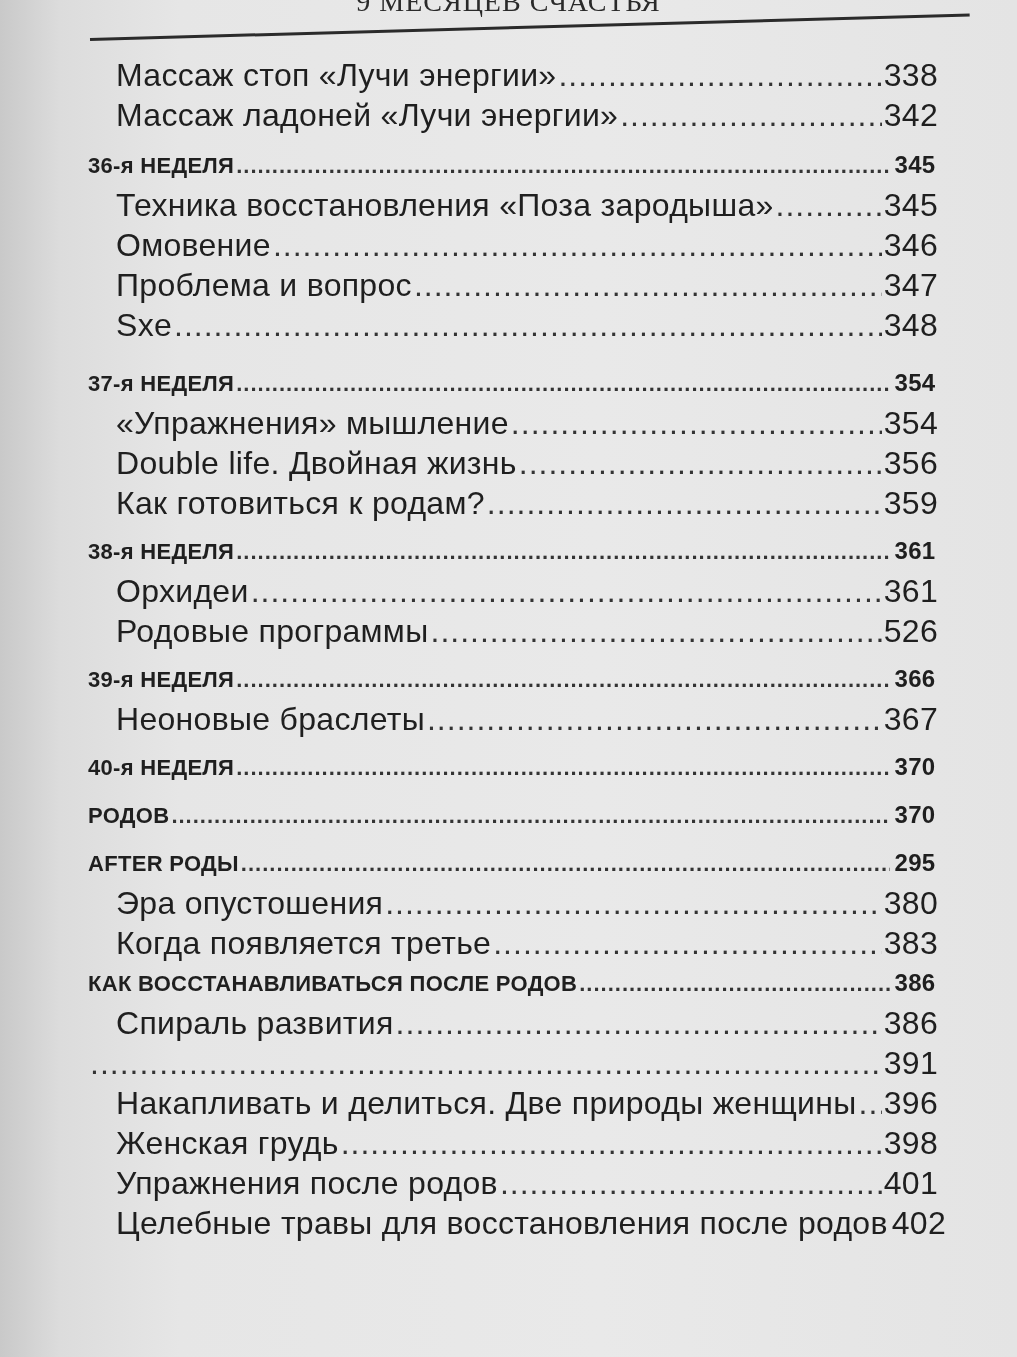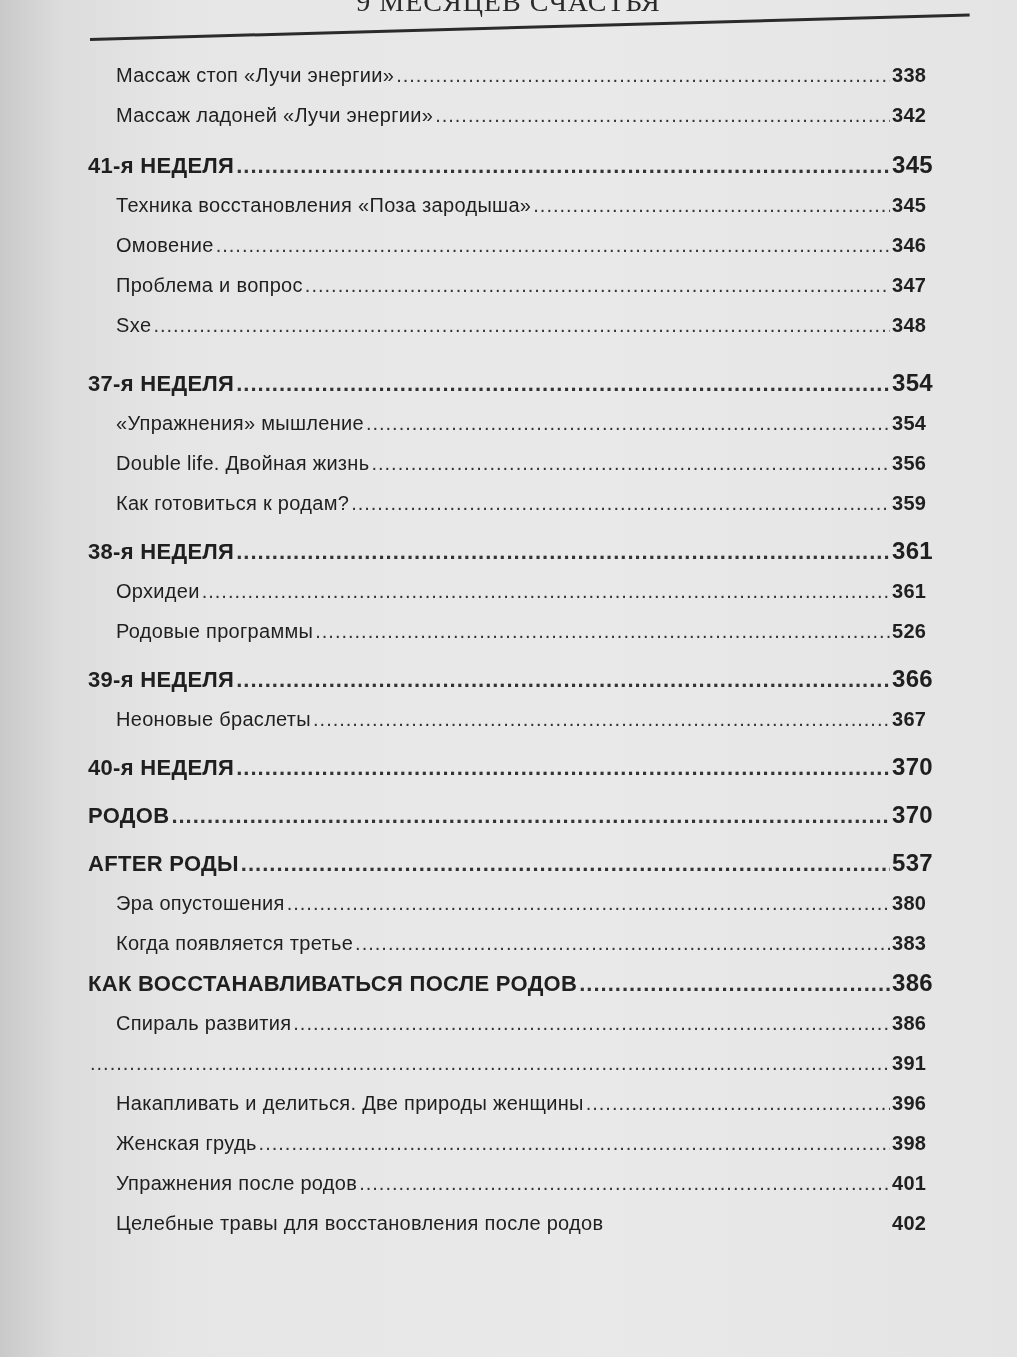--- a/index.html
+++ b/index.html
@@ -39,21 +39,21 @@
     .toc {
       position: absolute;
       left: 88px;
       top: 55px;
       width: 850px;
     }
     .toc-row {
       display: flex;
       align-items: baseline;
       white-space: nowrap;
-      font-size: 20px;
+      font-size: 32px;
       line-height: 40px;
       height: 40px;
       letter-spacing: 0.3px;
     }
     .toc-row.sub .title {
       padding-left: 28px;
     }
     .toc-row.section {
       font-weight: bold;
       font-size: 22px;
@@ -65,21 +65,21 @@
     .toc-row .dots {
       flex: 1 1 auto;
       overflow: hidden;
       margin: 0 2px;
       color: #333;
     }
     .toc-row .dots::after {
       content: "................................................................................................................................................................................................";
       letter-spacing: 1px;
     }
-    .toc-row .page { flex: 0 0 auto; text-align: left; min-width: 46px; font-weight: bold; }
+    .toc-row .page { flex: 0 0 auto; text-align: center; min-width: 46px; }
     .toc-row.nodots .dots::after { content: ""; }
     .gap-sm { height: 10px; }
     .gap-md { height: 8px; }
   </style>
 </head>
 <body>
 
 <div class="page-header">9 МЕСЯЦЕВ СЧАСТЬЯ</div>
 <div class="header-rule"></div>
 
@@ -89,21 +89,21 @@
       <span class="dots"></span>
       <span class="page">338</span>
     </div>
   <div class="toc-row sub">
       <span class="title">Массаж ладоней «Лучи энергии»</span>
       <span class="dots"></span>
       <span class="page">342</span>
     </div>
   <div class="gap-sm"></div>
   <div class="toc-row section">
-      <span class="title">41-я НЕДЕЛЯ</span>
+      <span class="title">36-я НЕДЕЛЯ</span>
       <span class="dots"></span>
       <span class="page">345</span>
     </div>
   <div class="toc-row sub">
       <span class="title">Техника восстановления «Поза зародыша»</span>
       <span class="dots"></span>
       <span class="page">345</span>
     </div>
   <div class="toc-row sub">
       <span class="title">Омовение</span>
@@ -177,21 +177,21 @@
   <div class="gap-md"></div>
   <div class="toc-row section">
       <span class="title">РОДОВ</span>
       <span class="dots"></span>
       <span class="page">370</span>
     </div>
   <div class="gap-md"></div>
   <div class="toc-row section">
       <span class="title">AFTER РОДЫ</span>
       <span class="dots"></span>
-      <span class="page">537</span>
+      <span class="page">295</span>
     </div>
   <div class="toc-row sub">
       <span class="title">Эра опустошения</span>
       <span class="dots"></span>
       <span class="page">380</span>
     </div>
   <div class="toc-row sub">
       <span class="title">Когда появляется третье</span>
       <span class="dots"></span>
       <span class="page">383</span>

